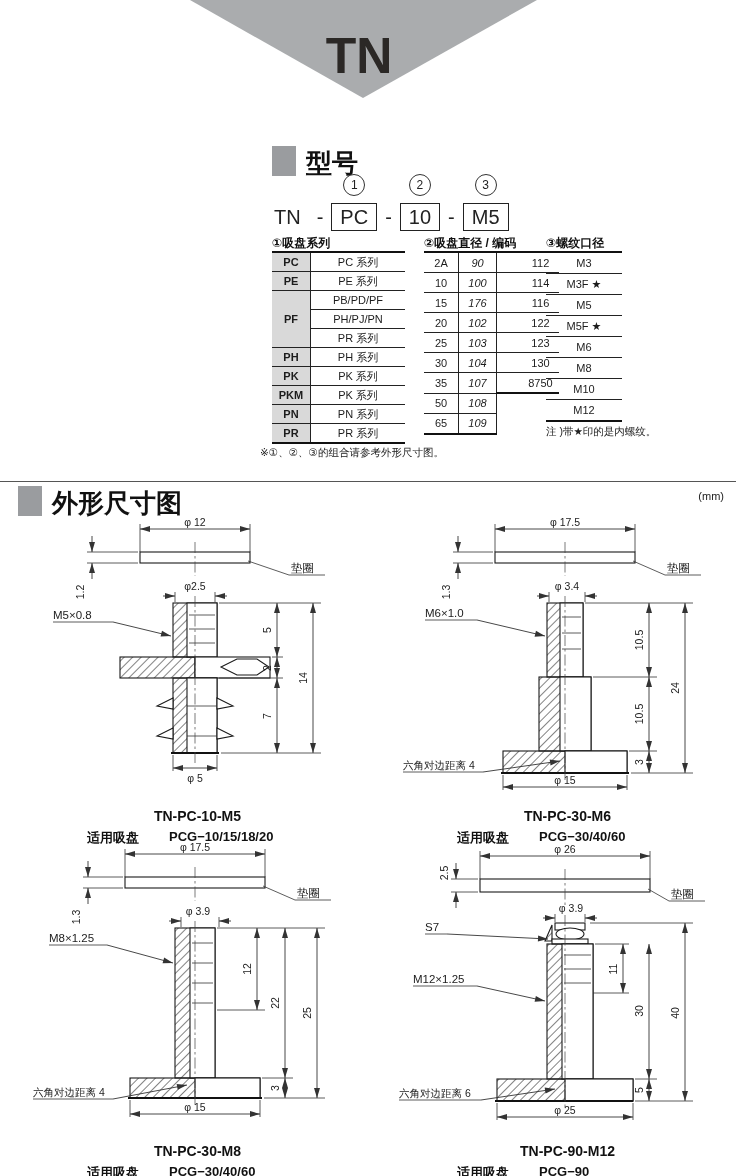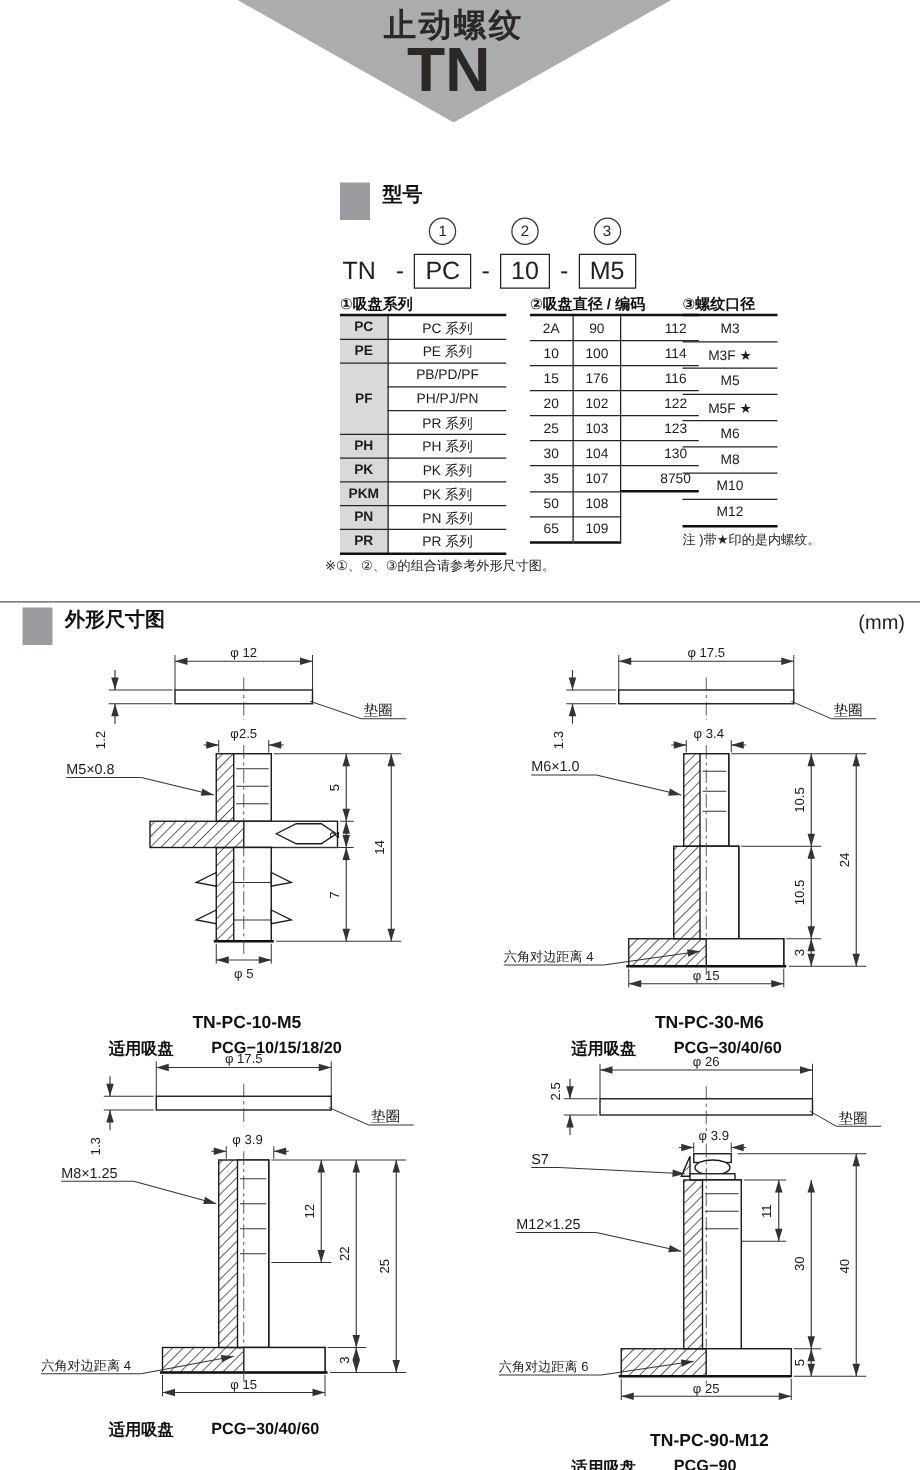--- a/index.html
+++ b/index.html
@@ -8,22 +8,22 @@
   
   .hdr-tri{position:absolute;left:0;top:0;width:736px;height:98px;background:#aaacae;
            -webkit-clip-path:polygon(190px 0,537px 0,363px 98px);
            clip-path:polygon(190px 0,537px 0,363px 98px);}
   .hdr-sub{position:absolute;left:363px;top:3px;transform:translateX(-50%);
            font-size:26px;font-weight:bold;letter-spacing:2px;color:#2b2826;white-space:nowrap;}
   .hdr-code{position:absolute;left:359px;top:27px;transform:translateX(-50%);
             font-size:50px;font-weight:bold;color:#2b2826;}
   
   .sq{position:absolute;width:24px;height:30px;background:#9a9c9f;}
-  .sec-h{position:absolute;font-size:16px;font-weight:bold;color:#111;}
-  .unit{position:absolute;font-size:16px;color:#222;}
+  .sec-h{position:absolute;font-size:26px;font-weight:bold;color:#111;}
+  .unit{position:absolute;font-size:11px;color:#222;}
   .rule{position:absolute;left:0;top:481px;width:736px;height:0;border-top:1px solid #555;}
   
   .code-row{position:absolute;left:274px;top:203px;display:flex;align-items:center;
             font-size:20px;color:#222;}
   .code-row .pre{font-weight:normal;margin-right:8px;}
   .code-row .dash{margin:0 8px;}
   .part{position:relative;border:1.5px solid #222;padding:1px 8px;line-height:24px;}
   .badge{position:absolute;left:50%;top:-30px;transform:translateX(-50%);
          width:20px;height:20px;border:1px solid #333;border-radius:50%;
          font-size:12px;line-height:20px;text-align:center;background:#fff;}
@@ -32,21 +32,21 @@
   table.t{border-collapse:collapse;position:absolute;table-layout:fixed;}
   table.t td{font-size:11px;text-align:center;padding:0;height:18px;
              border:1px solid #222;white-space:nowrap;}
   table.t1{border-top:2px solid #111;border-bottom:2px solid #111;}
   table.t1 td.k{background:#d9d9d9;font-weight:bold;width:38px;}
   table.t1 td.v{width:94px;}
   table.t td:first-child{border-left:none;}
   table.t td:last-child{border-right:none;}
   table.t2{border-top:2px solid #111;}
   table.t2 td{height:19px;}
-  table.t2 td.c1{width:34px;} table.t2 td.c2{width:37px;} table.t2 td.c3{width:37px;padding-left:25px;}
+  table.t2 td.c1{width:34px;} table.t2 td.c2{width:37px;font-style:italic;} table.t2 td.c3{width:37px;padding-left:25px;}
   table.t2 tr.last td.b{border-bottom:2px solid #111;}
   table.t2 td.thick-b{border-bottom:2px solid #111;}
   table.t2 td.ghost{border:none !important;background:transparent;}
   table.t3{border-top:2px solid #111;border-bottom:2px solid #111;}
   table.t3 td{width:76px;height:20px;border-left:none;border-right:none;margin-top:20px;}
   .note{position:absolute;font-size:10.5px;color:#222;white-space:nowrap;}
   
   .cell{position:absolute;width:345px;}
   .cap-model{text-align:center;font-size:14px;font-weight:bold;margin-top:14px;color:#111;}
   .cap-fit{display:flex;gap:30px;padding-left:62px;font-size:13px;font-weight:bold;
@@ -76,21 +76,20 @@
     </marker>
     <marker id="al" markerWidth="12" markerHeight="8" refX="1" refY="4" orient="auto" markerUnits="userSpaceOnUse">
       <path d="M11,1 L1,4 L11,7 Z" fill="#333"></path>
     </marker>
   </defs>
 </svg>
 
 <div class="page">
 
   <div class="hdr-tri"></div>
-  <div class="hdr-sub">止动螺纹</div>
   <div class="hdr-code">TN</div>
 
   <div class="sq" style="left:272px;top:146px"></div>
   <div class="sec-h" style="left:306px;top:146px">型号</div>
 
   <div class="code-row">
     <span class="pre">TN</span>
     <span class="dash">-</span>
     <span class="part">
       <span class="badge">1</span>
@@ -428,20 +427,21 @@
         <line class="dim" x1="260" y1="235" x2="260" y2="255" marker-start="url(#al)" marker-end="url(#ar)"></line>
         <text class="dimtext" transform="rotate(-90 254 245)" x="254" y="245" text-anchor="middle">3</text>
         <line class="dim" x1="292" y1="85" x2="292" y2="255" marker-start="url(#al)" marker-end="url(#ar)"></line>
         <text class="dimtext" transform="rotate(-90 286 170)" x="286" y="170" text-anchor="middle">25</text>
         <line class="thin" x1="105" y1="257" x2="105" y2="274"></line>
           <line class="thin" x1="235" y1="257" x2="235" y2="274"></line>
         <line class="dim" x1="105" y1="271" x2="235" y2="271" marker-start="url(#al)" marker-end="url(#ar)"></line>
         <text class="dimtext" x="170" y="268" text-anchor="middle">φ 15</text>
       </g>
     </svg>
+    <div class="cap-model">TN-PC-30-M8</div>
     <div class="cap-fit">
       <span>适用吸盘</span>
       <span>PCG−30/40/60</span>
     </div>
   </div>
 
   <div class="cell" style="left:395px;top:843px">
     <svg width="345" height="282" viewBox="0 0 345 282">
       <g>
         <line class="thin" x1="85" y1="36" x2="85" y2="8"></line>

